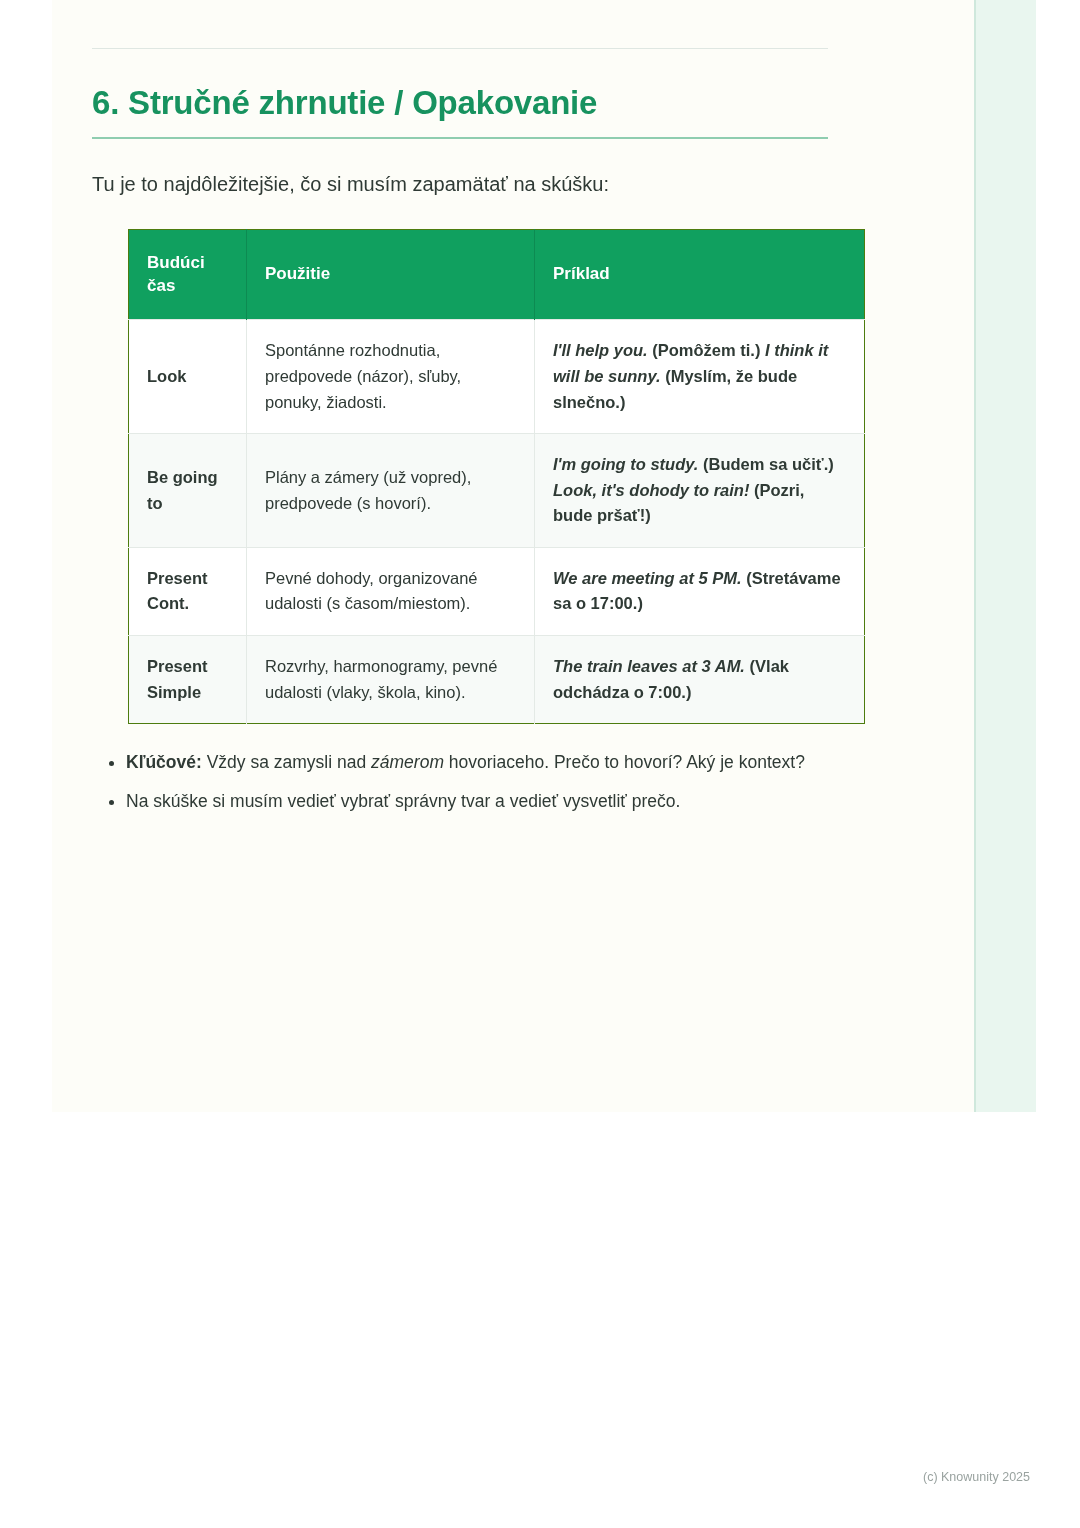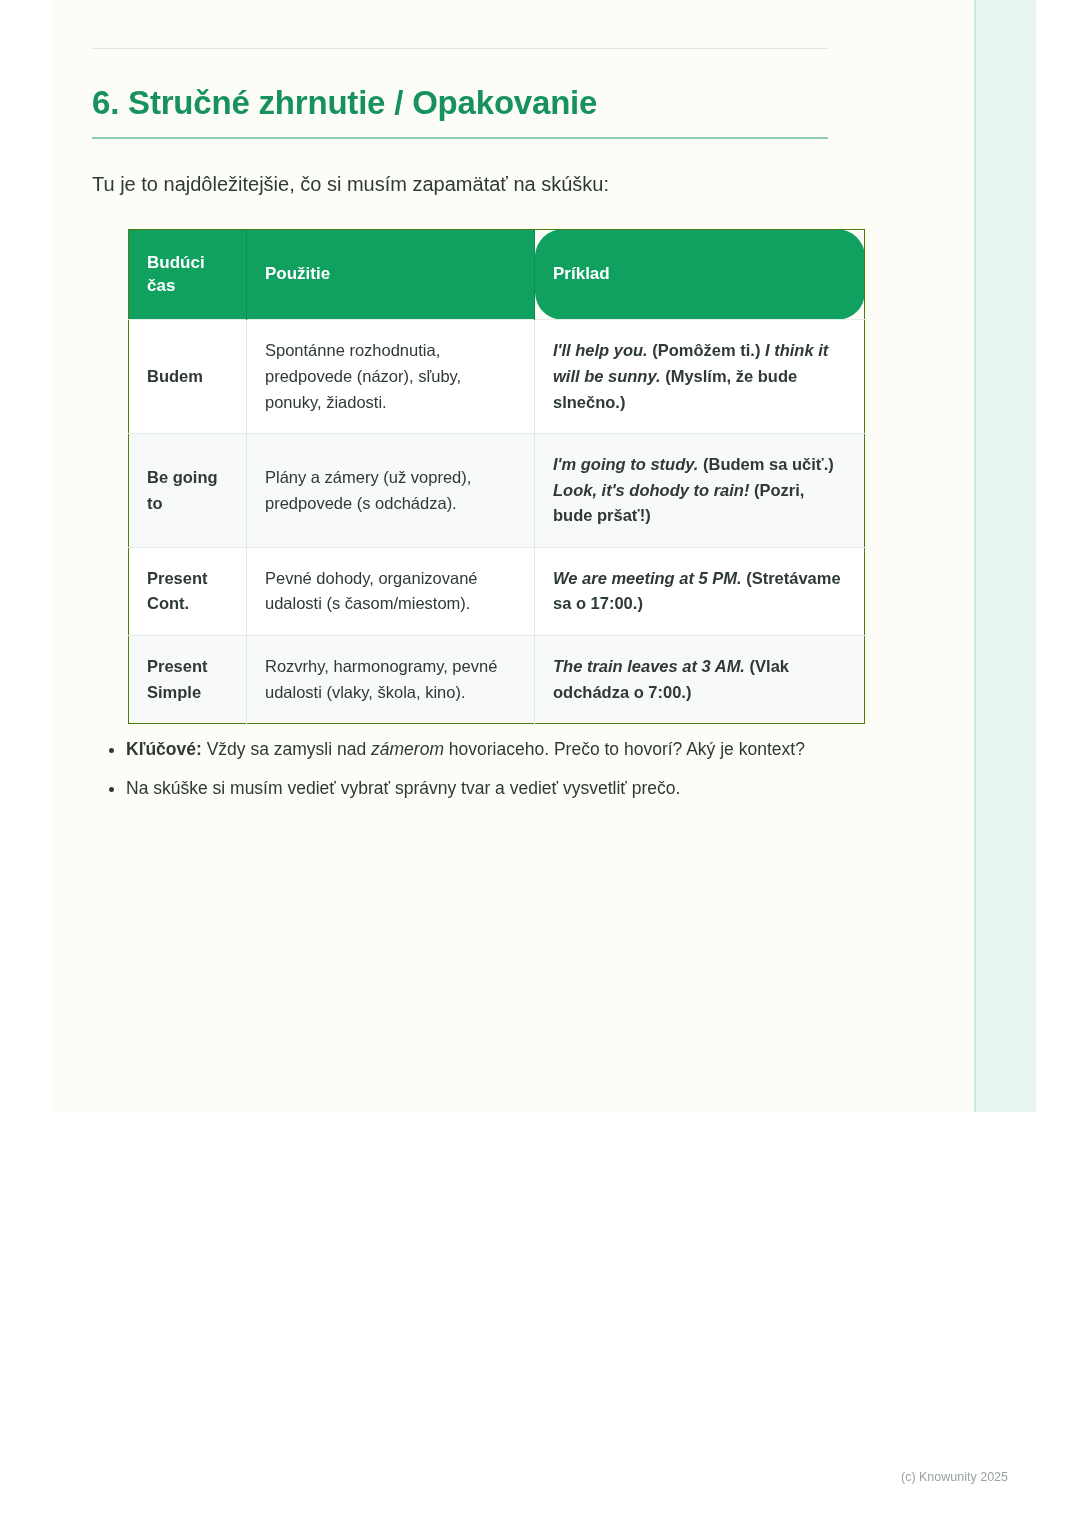--- a/index.html
+++ b/index.html
@@ -77,52 +77,52 @@
     background: #10a05f;
     color: #ffffff;
     text-align: left;
     font-size: 17px;
     font-weight: bold;
     padding: 22px 18px;
     vertical-align: middle;
     border-right: 1px solid #0d8b52;
     line-height: 1.35;
   }
-  table.summary thead th:last-child { border-right: none; border-radius: 28px; }
+  table.summary thead th:last-child { border-right: none; }
   table.summary col.c1 { width: 118px; }
   table.summary col.c2 { width: 288px; }
   table.summary col.c3 { width: 330px; }
   table.summary tbody td {
     font-size: 16.5px;
     color: #2f3a35;
     padding: 18px 18px;
     vertical-align: middle;
     border-top: 1px solid #e4eae6;
     border-right: 1px solid #e4eae6;
     line-height: 1.55;
   }
   table.summary tbody td:last-child { border-right: none; font-weight: bold; }
   table.summary tbody tr:nth-child(odd) { background: #ffffff; }
   table.summary tbody tr:nth-child(even) { background: #f7faf8; }
   td.tense { font-weight: bold; }
   td.example em, .em { font-style: italic; }
   ul.notes {
-    margin: 12px 0 0 0;
+    margin: 25px 0 0 0;
     padding-left: 34px;
   }
   ul.notes li {
     font-size: 17.5px;
     color: #2f3a35;
     line-height: 1.55;
     margin-bottom: 12px;
   }
   ul.notes li b { font-weight: bold; }
   .footer {
     position: absolute;
-    right: 72px;
+    right: 50px;
     bottom: 44px;
     font-size: 12.5px;
     color: #9aa3a0;
   }
 </style>
 </head>
 <body>
 
 <div class="page">
   <div class="sheet">
@@ -144,27 +144,27 @@
         </colgroup>
         <thead>
           <tr>
             <th>Budúci čas</th>
             <th>Použitie</th>
             <th>Príklad</th>
           </tr>
         </thead>
         <tbody>
           <tr>
-            <td class="tense">Budem</td>
+            <td class="tense">Look</td>
             <td class="usage">Spontánne rozhodnutia, predpovede (názor), sľuby, ponuky, žiadosti.</td>
             <td class="example"><em class="em">I'll help you.</em><span> (Pomôžem ti.) </span><em class="em">I think it will be sunny.</em><span> (Myslím, že bude slnečno.)</span></td>
           </tr>
           <tr>
             <td class="tense">Be going to</td>
-            <td class="usage">Plány a zámery (už vopred), predpovede (s odchádza).</td>
+            <td class="usage">Plány a zámery (už vopred), predpovede (s hovorí).</td>
             <td class="example"><em class="em">I'm going to study.</em><span> (Budem sa učiť.) </span><em class="em">Look, it's dohody to rain!</em><span> (Pozri, bude pršať!)</span></td>
           </tr>
           <tr>
             <td class="tense">Present Cont.</td>
             <td class="usage">Pevné dohody, organizované udalosti (s časom/miestom).</td>
             <td class="example"><em class="em">We are meeting at 5 PM.</em><span> (Stretávame sa o 17:00.)</span></td>
           </tr>
           <tr>
             <td class="tense">Present Simple</td>
             <td class="usage">Rozvrhy, harmonogramy, pevné udalosti (vlaky, škola, kino).</td>

